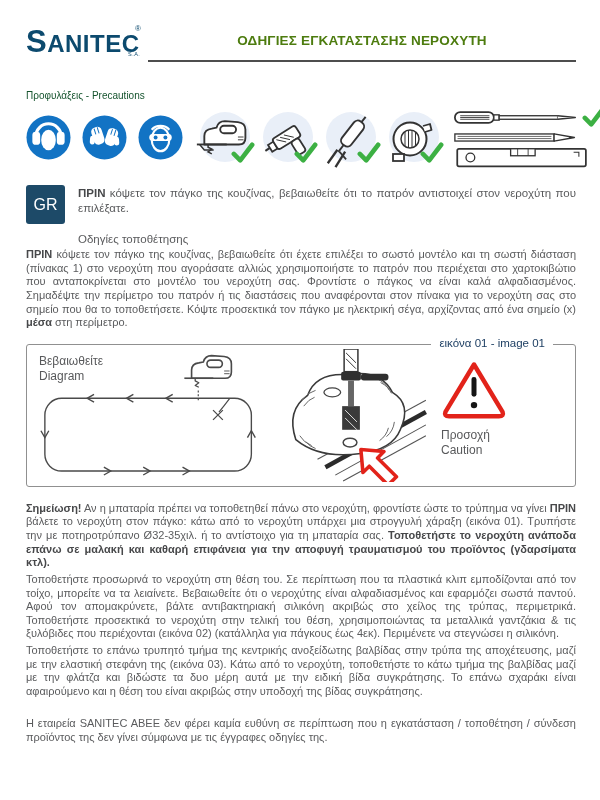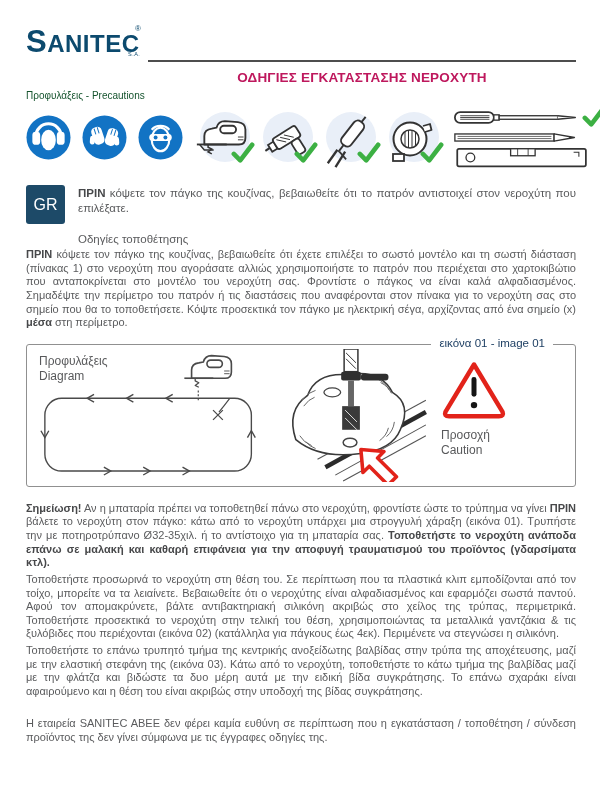--- a/index.html
+++ b/index.html
@@ -7,21 +7,21 @@
         font-family:"Liberation Sans",sans-serif;color:#5a5b5d;position:relative;overflow:hidden;background:#fff;}
 
   
   .header{display:flex;align-items:flex-start;}
   .logo{width:122px;position:relative;color:#0c4a6e;flex:none;}
   .logo-text{display:block;font-size:24px;font-weight:bold;letter-spacing:.5px;line-height:1;}
   .logo-text::first-letter{font-size:31px;}
   .logo-reg{position:absolute;top:-2px;left:109px;font-size:8px;}
   .logo-sa{position:absolute;top:25px;left:102px;font-size:5.5px;letter-spacing:.5px;}
   .title-wrap{flex:1;text-align:center;border-bottom:2px solid #4d4d4d;height:34px;}
-  .doc-title{font-size:13.5px;font-weight:bold;color:#be185d;letter-spacing:.2px;padding-top:7px;margin-top:37px;}
+  .doc-title{font-size:13.5px;font-weight:bold;color:#4d7c0f;letter-spacing:.2px;padding-top:7px;}
 
   .section-heading{font-size:10px;margin-top:28px;color:#14532d;}
 
   
   .icons-row{display:flex;align-items:center;margin-top:5px;height:62px;}
   .ppe{width:45px;height:45px;margin-right:11px;flex:none;}
   .tool-item{position:relative;width:58px;height:60px;margin-right:5px;flex:none;}
   .tool-bg{position:absolute;left:6px;top:5px;width:50px;height:50px;background:#e9eff8;border-radius:50%;}
   .tool-svg{position:absolute;left:1px;top:8px;}
   .tool-check{position:absolute;right:-3px;bottom:3px;}
@@ -215,21 +215,21 @@
     <div class="gr-text"><span class="b">ΠΡΙΝ</span><span> κόψετε τον πάγκο της κουζίνας, βεβαιωθείτε ότι το πατρόν αντιστοιχεί στον νεροχύτη που επιλέξατε.</span></div>
   </div>
 
   <div class="sub-heading">Οδηγίες τοποθέτησης</div>
   <div class="para"><span class="b">ΠΡΙΝ</span><span> κόψετε τον πάγκο της κουζίνας, βεβαιωθείτε ότι έχετε επιλέξει το σωστό μοντέλο και τη σωστή διάσταση (πίνακας 1) στο νεροχύτη που αγοράσατε αλλιώς χρησιμοποιήστε το πατρόν που περιέχεται στο χαρτοκιβώτιο που ανταποκρίνεται στο μοντέλο του νεροχύτη σας. Φροντίστε ο πάγκος να είναι καλά αλφαδιασμένος. Σημαδέψτε την περίμετρο του πατρόν ή τις διαστάσεις που αναφέρονται στον πίνακα για το νεροχύτη σας στο σημείο που θα το τοποθετήσετε. Κόψτε προσεκτικά τον πάγκο με ηλεκτρική σέγα, αρχίζοντας από ένα σημείο (x) </span><span class="b">μέσα</span><span> στη περίμετρο.</span></div>
 
   <div class="figure">
     <div class="fig-label">εικόνα 01 - image 01</div>
 
     <div class="fig-caption">
-      <div>Προφυλάξεις</div>
+      <div>Βεβαιωθείτε</div>
       <div>Diagram</div>
     </div>
 
     <svg class="fig-cutpath" width="236" height="132" viewBox="0 0 240 134">
 
       <g transform="translate(148,2) scale(0.92)" stroke-linejoin="round">
         <path d="M10,30 L10,21 Q10,14 18,13 L23,12 Q25,5 32,5 L46,6 Q54,7 54,14 L54,23 Q54,30 47,30 Z" fill="#fff" stroke="#4a4a4a" stroke-width="1.8"></path>
         <rect x="27" y="10" width="17" height="8" rx="4" fill="#fff" stroke="#4a4a4a" stroke-width="1.8"></rect>
         <line x1="46" y1="22" x2="52" y2="22" stroke="#4a4a4a" stroke-width="1"></line>
         <line x1="46" y1="25" x2="52" y2="25" stroke="#4a4a4a" stroke-width="1"></line>

